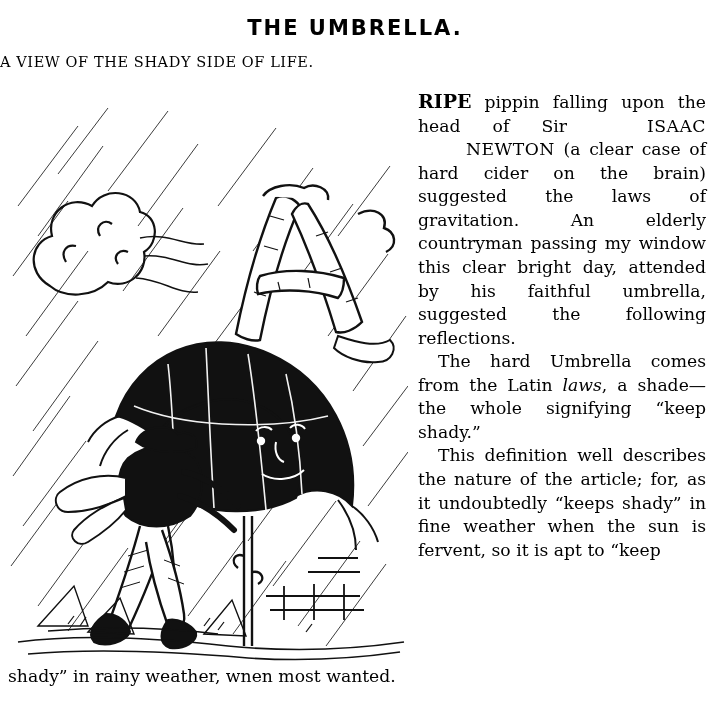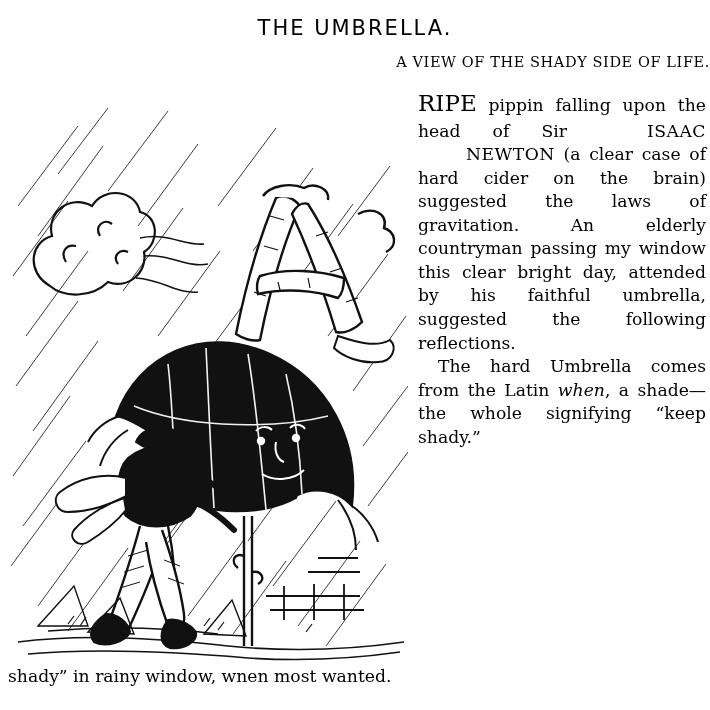--- a/index.html
+++ b/index.html
@@ -20,32 +20,31 @@
     width: 710px;
     height: 710px;
     box-sizing: border-box;
     padding: 0;
   }
   .title {
     text-align: center;
     font-family: "DejaVu Sans", sans-serif;
     font-size: 21px;
     letter-spacing: 2px;
-    font-weight: 400;
+    font-weight: 700;
     margin: 10px 0 0 0;
     padding-top: 6px;
   }
   .subtitle {
-    text-align: right;
+    text-align: left;
     font-family: "DejaVu Serif", serif;
     font-size: 14.5px;
     letter-spacing: 0.6px;
     font-weight: 400;
     margin: 14px 0 16px 0;
-    padding-left: 41px;
   }
   .content {
     position: relative;
     margin-top: 16px;
     width: 710px;
   }
   .illus {
     position: absolute;
     left: 8px;
     top: 0;
@@ -81,21 +80,22 @@
   .footline {
     position: absolute;
     left: 8px;
     top: 655px;
     width: 694px;
     font-family: "DejaVu Serif", serif;
     font-size: 17.2px;
     line-height: 1.3;
   }
   .bigcap {
-    font-size: 23px;
+    font-size: 19px;
+    font-weight: bold;
   }
 </style>
 </head>
 <body>
 
 <div class="page">
 
   <h1 class="title">THE UMBRELLA.</h1>
 
   <div class="subtitle">
@@ -274,21 +274,22 @@
           <path d="M30 540 L66 500 L80 540 Z"></path>
           <path d="M80 546 L112 512 L126 548 Z"></path>
           <path d="M196 548 L224 514 L238 550 Z"></path>
         </g>
       </svg>
     </div>
 
     <div class="column">
       <p class="p1"><span class="bigcap">RIPE</span><span> pippin falling upon the head of Sir </span><span class="sc">ISAAC</span><span> </span><span class="sc">NEWTON</span><span> (a clear case of hard cider on the brain) suggested the laws of gravitation. An elderly countryman passing my window this clear bright day, attended by his faithful umbrella, suggested the following reflections.</span></p>
 
-      <p class="p2"><span>The hard Umbrella comes from the Latin </span><span class="ital">when</span><span>, a shade—the whole signifying “keep shady.”</span></p>
-
+      <p class="p2"><span>The hard Umbrella comes from the Latin </span><span class="ital">laws</span><span>, a shade—the whole signifying “keep shady.”</span></p>
+
+      <p class="p3">This definition well describes the nature of the article; for, as it undoubtedly “keeps shady” in fine weather when the sun is fervent, so it is apt to “keep</p>
     </div>
 
   </div>
 
-  <div class="footline">shady” in rainy window, wnen most wanted.</div>
+  <div class="footline">shady” in rainy weather, wnen most wanted.</div>
 
 </div>
 
 </body></html>

